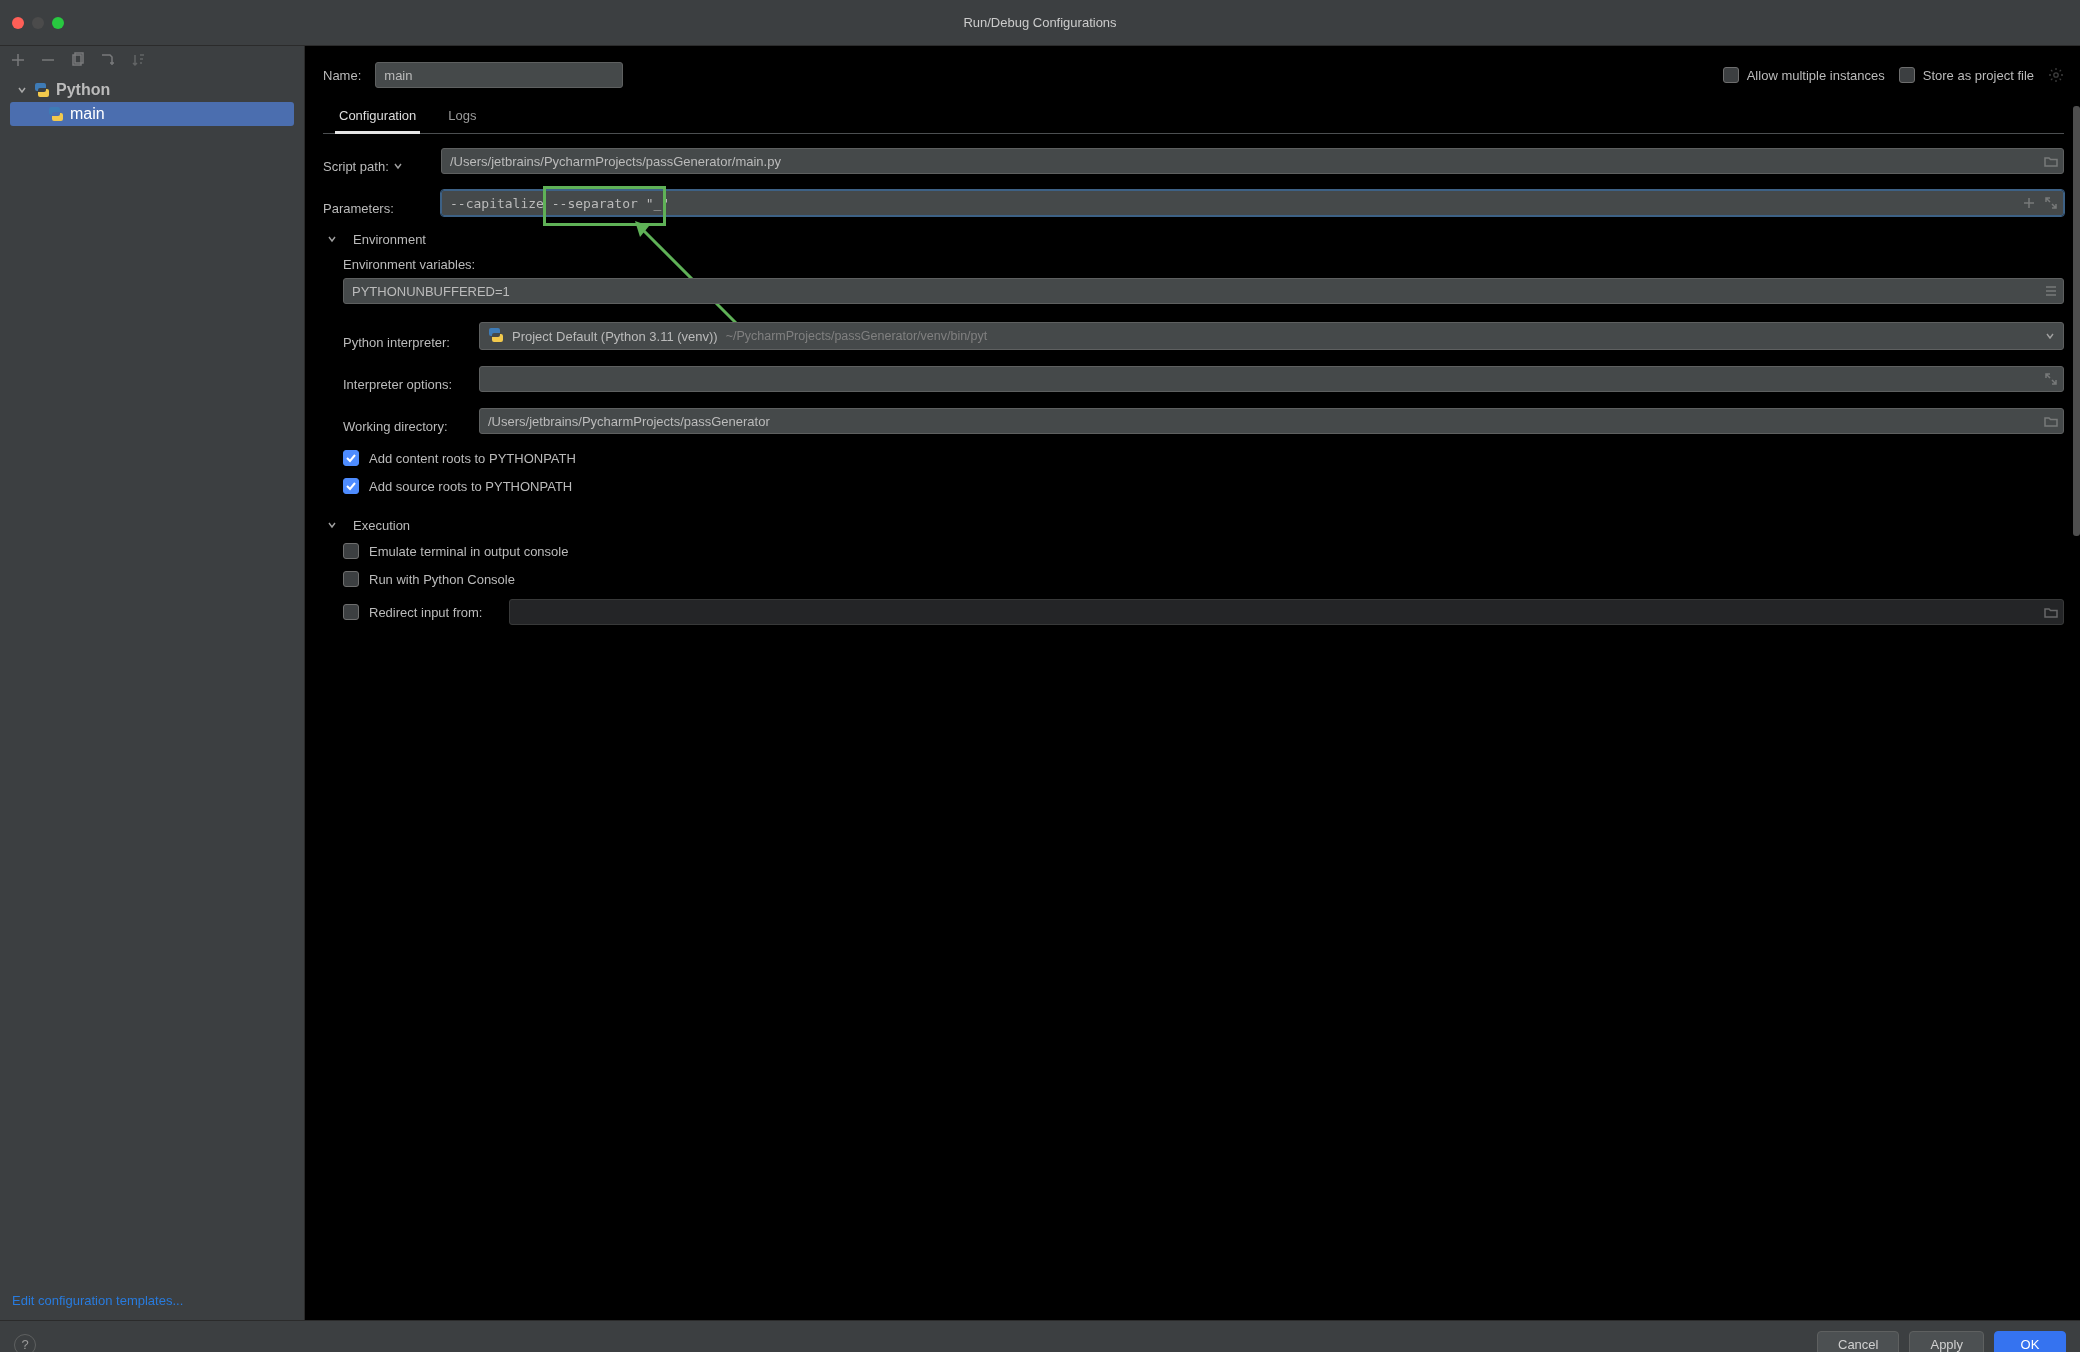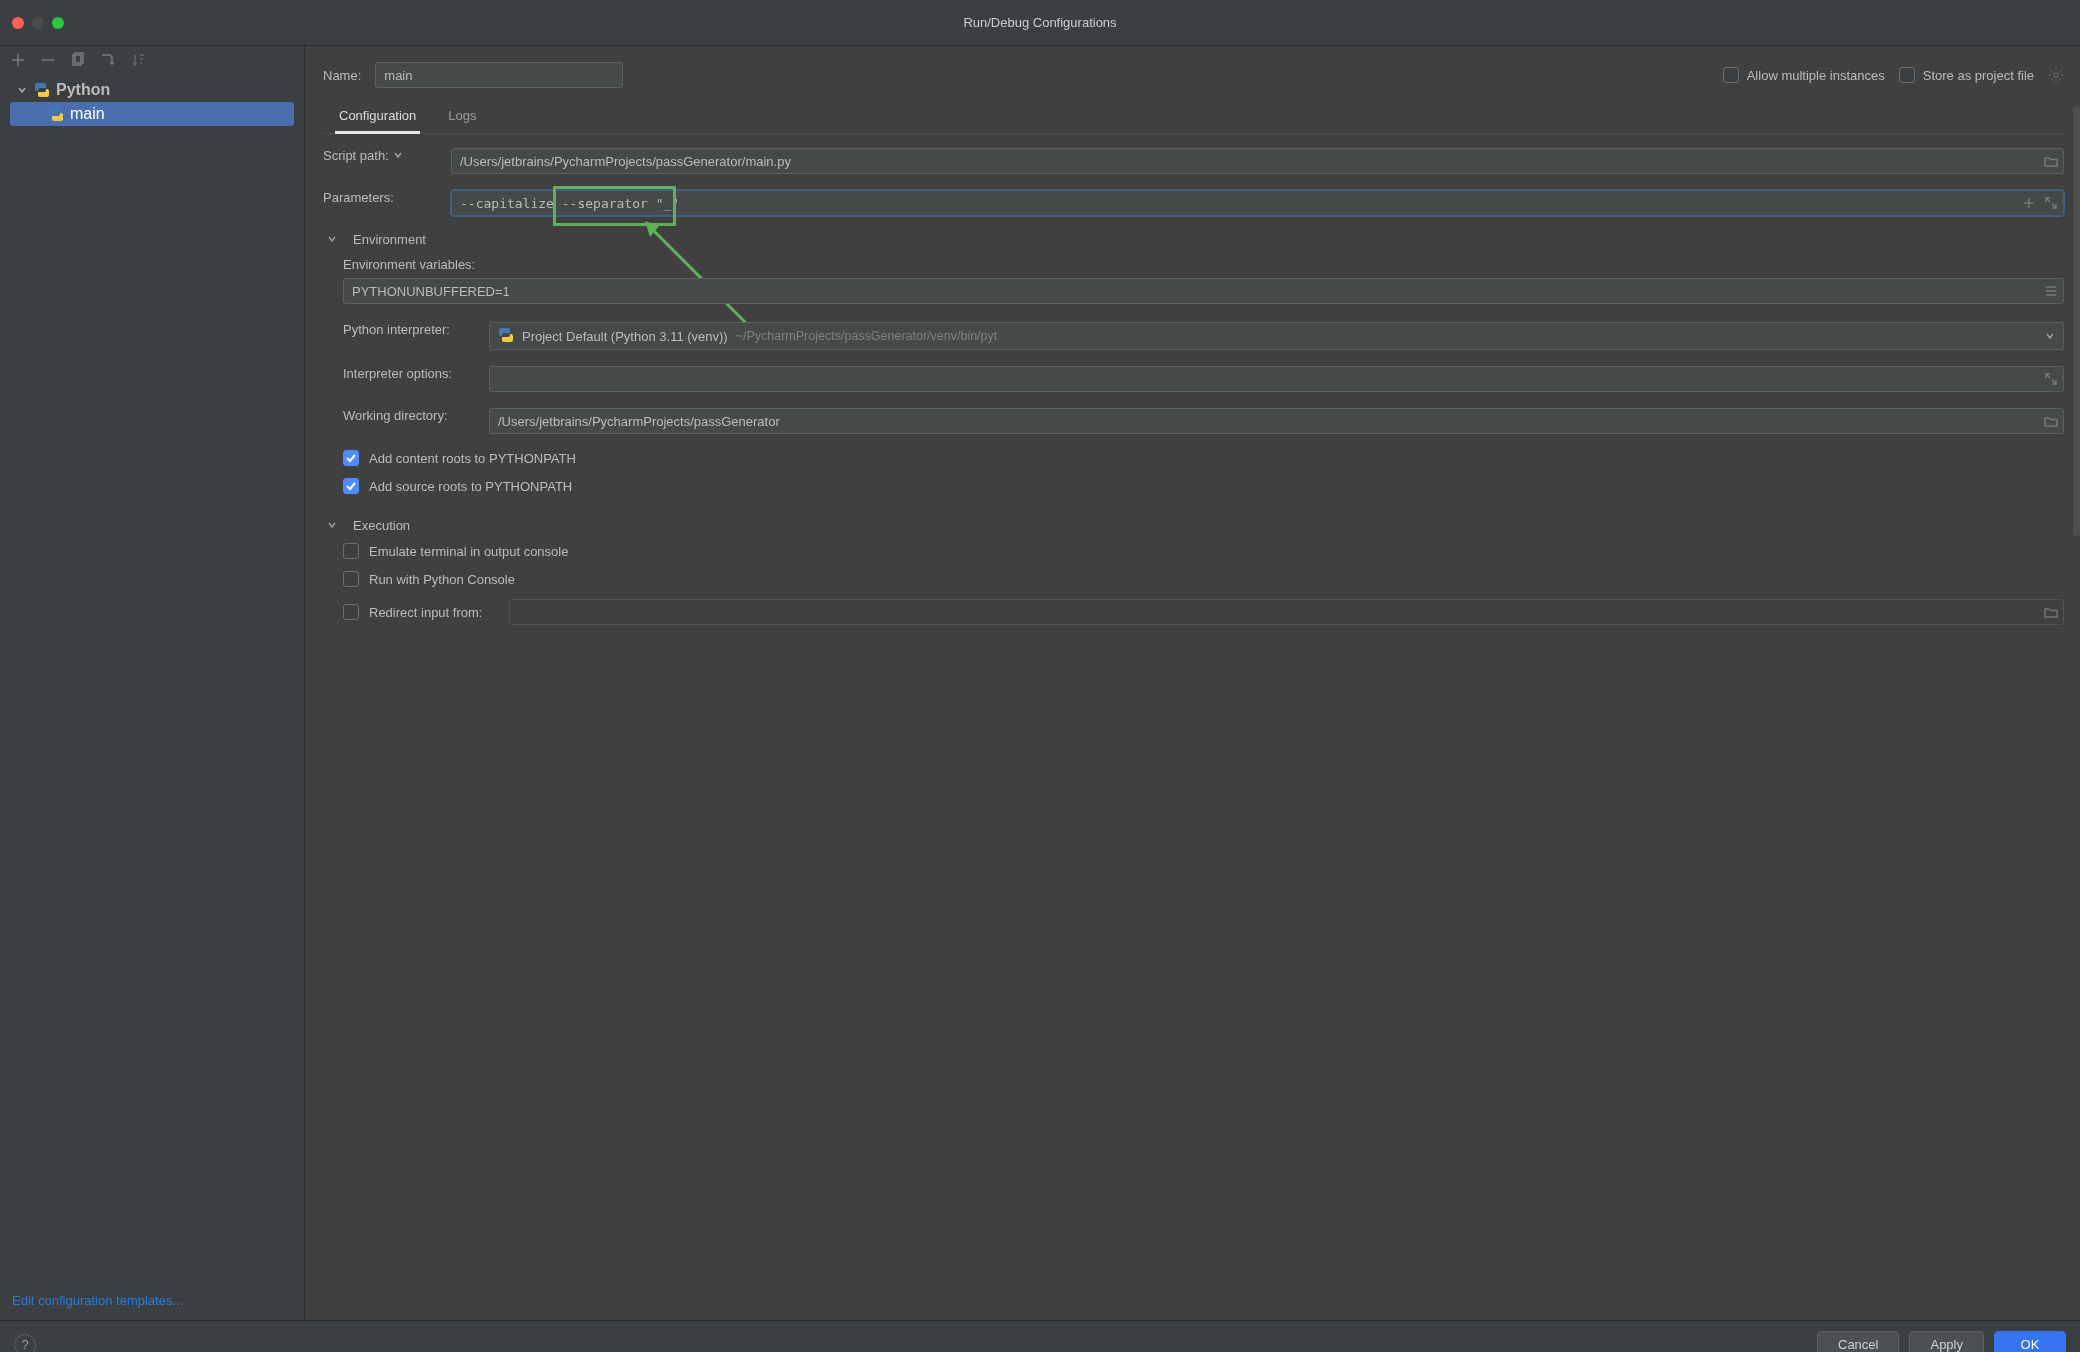--- a/index.html
+++ b/index.html
@@ -52,21 +52,21 @@
   .tree-row.child { padding-left: 38px; }
   .tree-row.selected { background: #4b6eaf; color: #ffffff; }
   .tree-row .py-icon { width: 16px; height: 16px; display: inline-block; }
   .tree-row .label { font-size: 16px; }
   .tree-row .bold { font-weight: 600; }
   .chev { width: 12px; height: 12px; display: inline-block; }
   .edit-templates { padding: 10px 12px 12px; }
   .edit-templates a { color: #287bde; text-decoration: none; font-size: 13px; }
 
   
-  .content-wrap { flex: 1; position: relative; background: #404040; }
+  .content-wrap { flex: 1; position: relative; background: #000000; }
   .content {
     position: absolute; inset: 0 6px 0 0;
     overflow-y: hidden;
     padding: 16px 10px 10px 18px;
   }
   .fake-scroll-track {
     position: absolute; right: 0; top: 60px; width: 7px;
     height: calc(100% - 70px);
   }
   .fake-scroll-thumb {
@@ -90,21 +90,21 @@
     background: #3c3f41; display: inline-flex; align-items: center; justify-content: center;
   }
   .ck-box.checked { background: #4e8cff; border-color: #4e8cff; }
   .ck-box.checked svg { stroke: #fff; }
   .gear-ic { width: 16px; height: 16px; opacity: 0.45; }
 
   
   .tabs { display: flex; gap: 24px; border-bottom: 1px solid #4c4f51; margin-bottom: 14px; padding-left: 12px; }
   .tab { padding: 0 4px 8px 4px; color: #9b9b9b; font-size: 13px; cursor: pointer; }
   .tab.active { color: #dcdcdc; border-bottom: 3px solid #e5e5e5; margin-bottom: -1px; }
-  .frow { display: flex; align-items: flex-start; gap: 18px; margin-bottom: 16px; }
+  .frow { display: flex; align-items: flex-end; gap: 8px; margin-bottom: 16px; }
   .frow .flbl { width: 110px; color: #bbb; font-size: 13px; display: flex; align-items: center; gap: 4px; }
   .text-input {
     flex: 1; height: 26px; background: #45494a; color: #bbb;
     border: 1px solid #5e6060; border-radius: 3px;
     padding: 0 28px 0 8px; font-size: 13px;
     font-family: inherit;
   }
   .text-input.mono { font-family: Menlo, Consolas, monospace; }
   .input-wrap { position: relative; flex: 1; display: flex; }
   .input-icons { position: absolute; right: 6px; top: 50%; transform: translateY(-50%); display: flex; gap: 8px; }

